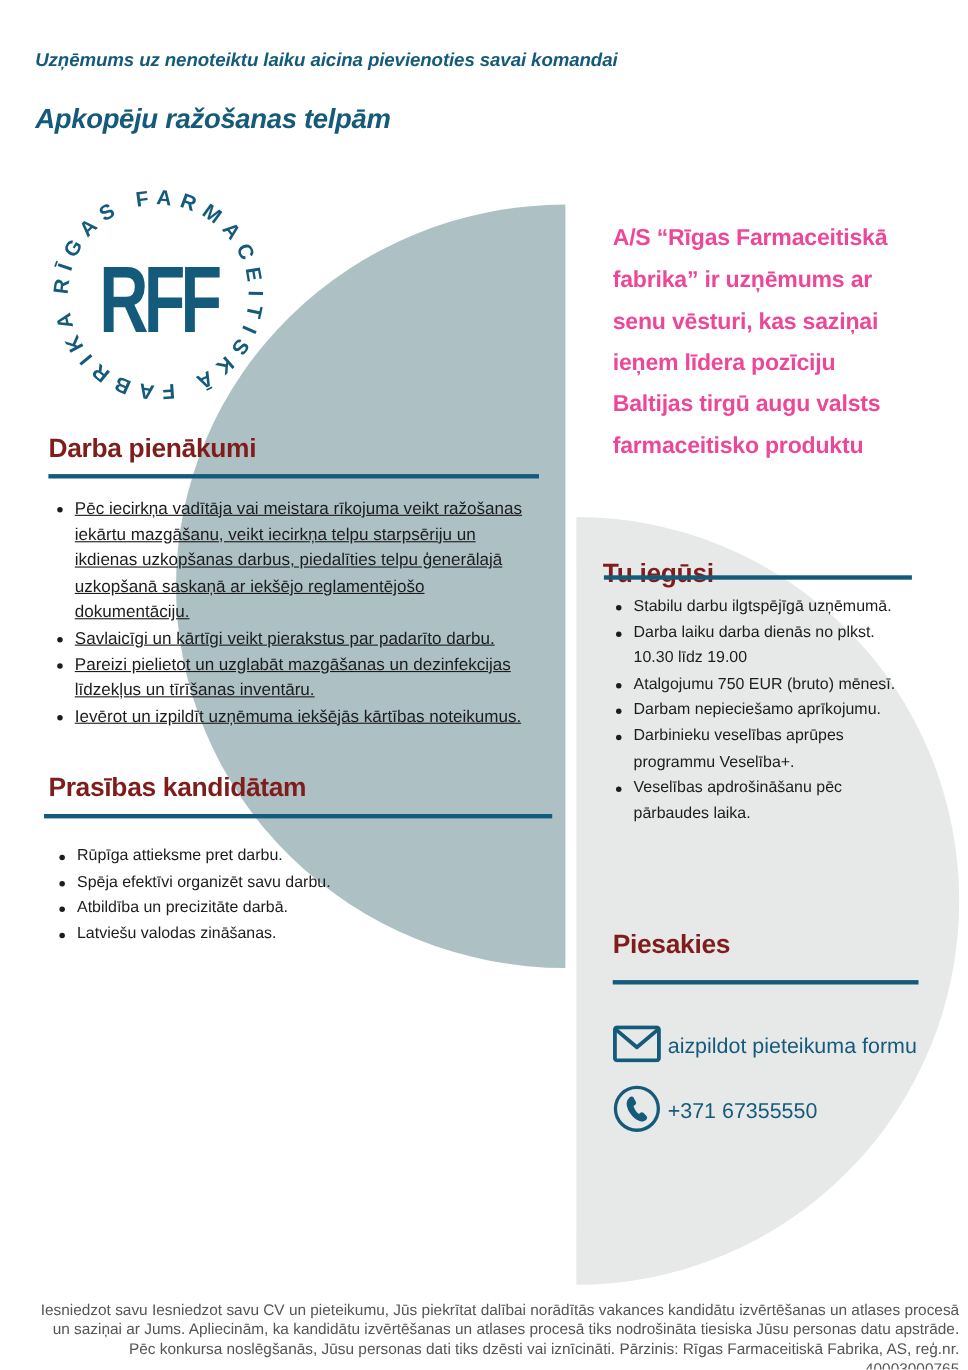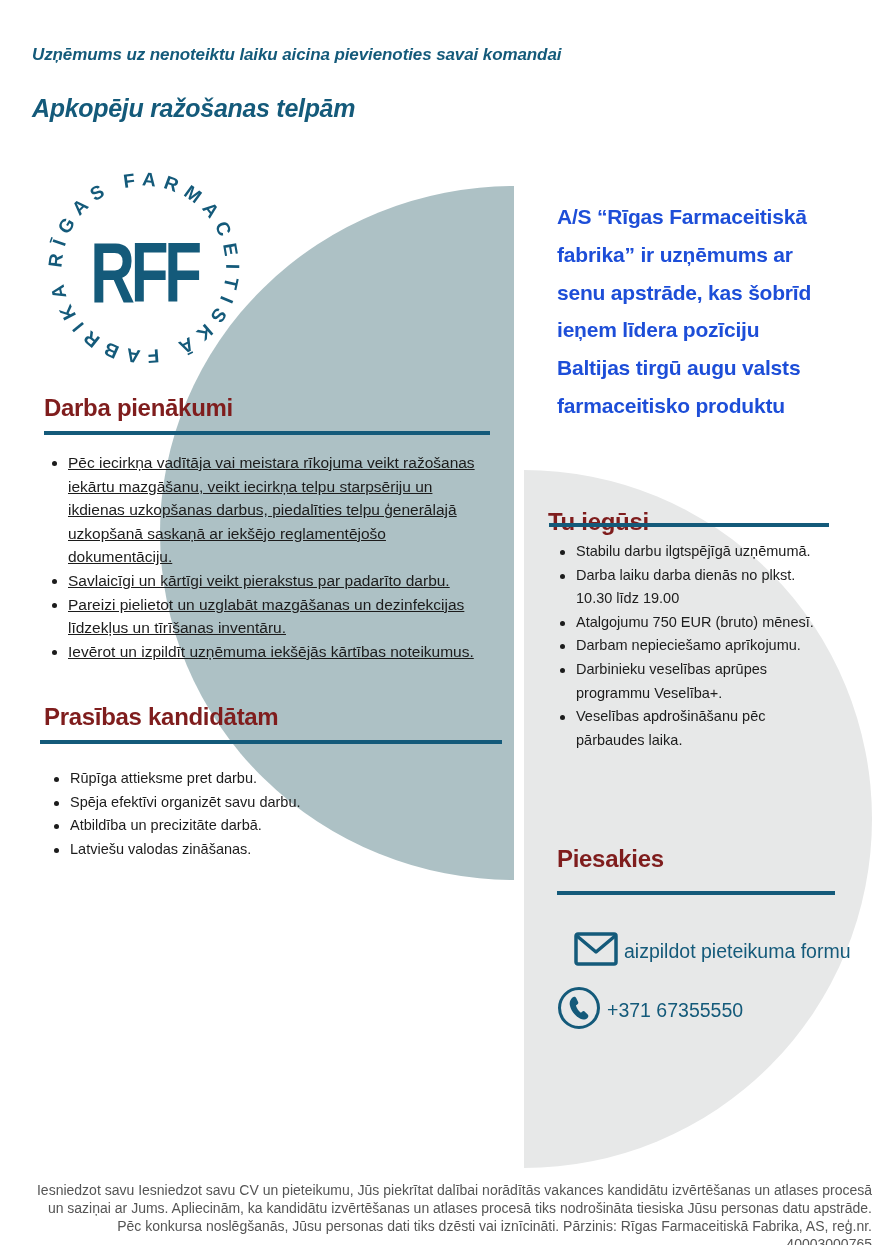--- a/index.html
+++ b/index.html
@@ -25,21 +25,21 @@
   }
   .title {
     position: absolute; left: 32px; top: 94px;
     font-size: 25px; font-weight: bold; color: #145a7a; letter-spacing: -0.3px; font-style: italic;
   }
 
   .logo { position: absolute; left: 36px; top: 160px; width: 216px; height: 216px; }
 
   .intro {
     position: absolute; left: 557px; top: 198px; width: 290px;
-    font-size: 21px; font-weight: bold; color: #1d4ed8; line-height: 37.8px; letter-spacing: -0.2px;
+    font-size: 21px; font-weight: bold; color: #ec4899; line-height: 37.8px; letter-spacing: -0.2px;
   }
 
   .section-head {
     position: absolute; font-size: 24px; font-weight: bold; color: #7f1d1d; letter-spacing: -0.3px;
   }
   .rule { position: absolute; height: 4px; background: #145a7a; }
 
   ul.blist { position: absolute; list-style: none; font-size: 15.5px; line-height: 23.6px; color: #1c1c1c; }
   ul.blist li { position: relative; padding-left: 24px; }
   ul.blist li::before {
@@ -73,21 +73,21 @@
     <text font-family="Liberation Sans, sans-serif" font-weight="bold" font-size="19" fill="#145a7a" letter-spacing="7.2">
       <textPath href="#ringPath" startOffset="0">RĪGAS FARMACEITISKĀ FABRIKA </textPath>
     </text>
     <text x="108" y="142" text-anchor="middle" font-family="Liberation Sans, sans-serif" font-weight="bold" font-size="86" fill="#145a7a" letter-spacing="-6" transform="translate(108 0) scale(0.72 1) translate(-108 0)">RFF</text>
   </svg>
 </div>
 
 <div class="intro">
   <div>A/S “Rīgas Farmaceitiskā</div>
   <div>fabrika” ir uzņēmums ar</div>
-  <div>senu apstrāde, kas šobrīd</div>
+  <div>senu vēsturi, kas saziņai</div>
   <div>ieņem līdera pozīciju</div>
   <div>Baltijas tirgū augu valsts</div>
   <div>farmaceitisko produktu</div>
 </div>
 
 <h2 class="section-head" style="left:44px; top:394px;">Darba pienākumi</h2>
 <div class="rule" style="left:44px; top:431px; width:446px;"></div>
 <ul class="blist" style="left:44px; top:451px; width:440px;text-decoration:underline;">
   <li>Pēc iecirkņa vadītāja vai meistara rīkojuma veikt ražošanas iekārtu mazgāšanu, veikt iecirkņa telpu starpsēriju un ikdienas uzkopšanas darbus, piedalīties telpu ģenerālajā uzkopšanā saskaņā ar iekšējo reglamentējošo dokumentāciju.</li>
   <li>Savlaicīgi un kārtīgi veikt pierakstus par padarīto darbu.</li>
@@ -111,21 +111,21 @@
   <li>Darba laiku darba dienās no plkst. 10.30 līdz 19.00</li>
   <li>Atalgojumu 750 EUR (bruto) mēnesī.</li>
   <li>Darbam nepieciešamo aprīkojumu.</li>
   <li>Darbinieku veselības aprūpes programmu Veselība+.</li>
   <li>Veselības apdrošināšanu pēc pārbaudes laika.</li>
 </ul>
 
 <h2 class="section-head" style="left:557px; top:845px;">Piesakies</h2>
 <div class="rule" style="left:557px; top:891px; width:278px;"></div>
 
-<div class="contact-row" style="top:932px;margin-left:17px;">
+<div class="contact-row" style="top:932px;">
   <span>
     <svg width="44" height="34" viewBox="0 0 44 34">
       <rect x="2" y="2" width="40" height="30" rx="2" fill="none" stroke="#145a7a" stroke-width="3.5"></rect>
       <polyline points="3,4 22,20 41,4" fill="none" stroke="#145a7a" stroke-width="3.5" stroke-linejoin="round"></polyline>
     </svg>
   </span>
   <span class="contact-text">aizpildot pieteikuma formu</span>
 </div>
 
 <div class="contact-row" style="top:986px;">

